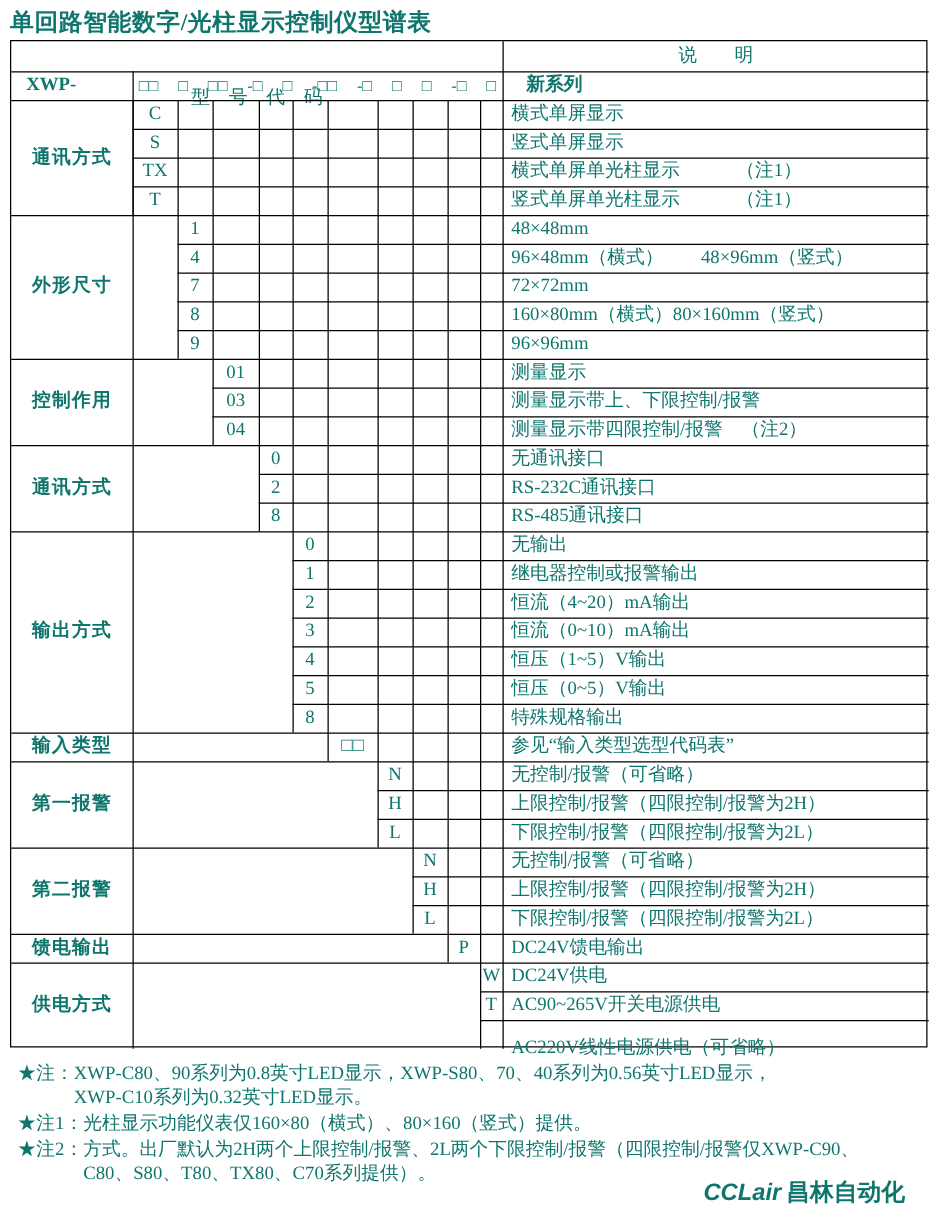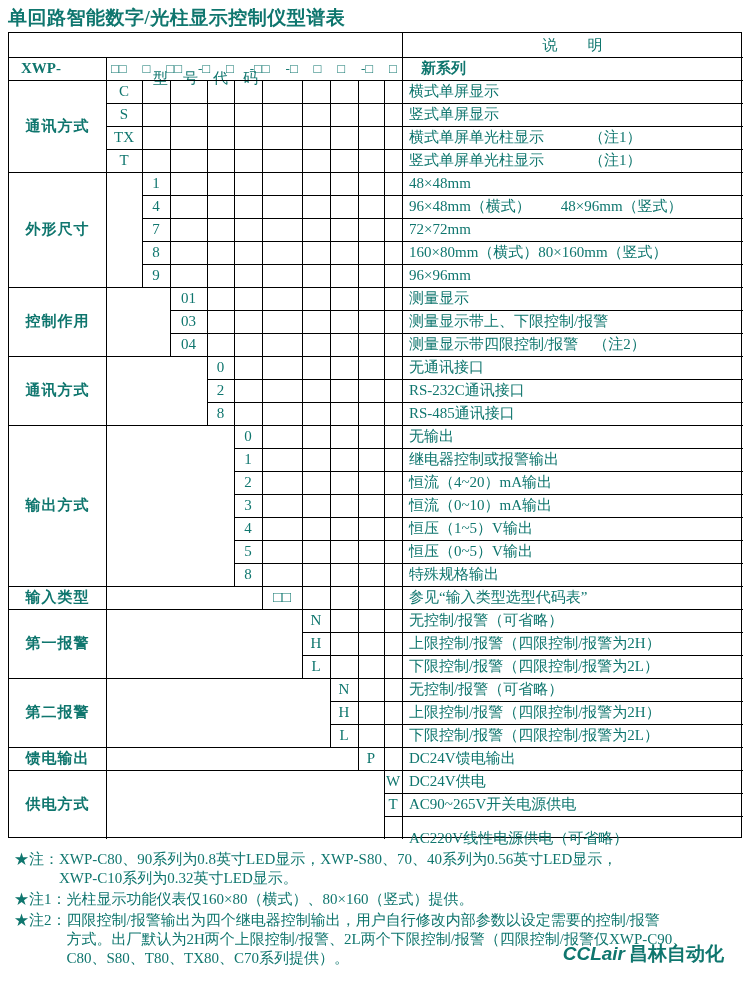--- a/index.html
+++ b/index.html
@@ -193,21 +193,20 @@
       </div>
       <div class="footnote">
         <span class="fn-marker">★注1：</span>
         <div class="fn-body">
           <div>光柱显示功能仪表仅160×80（横式）、80×160（竖式）提供。</div>
         </div>
       </div>
       <div class="footnote">
         <span class="fn-marker">★注2：</span>
         <div class="fn-body">
-          <div>四限控制/报警输出为四个继电器控制输出，用户自行修改内部参数以设定需要的控制/报警</div>
           <div>方式。出厂默认为2H两个上限控制/报警、2L两个下限控制/报警（四限控制/报警仅XWP-C90、</div>
           <div>C80、S80、T80、TX80、C70系列提供）。</div>
         </div>
       </div>
     </div>
 
   <div id="logo">
     <span id="logo-latin">CCLair</span><span id="logo-cjk">昌林自动化</span>
   </div>
 </div>

